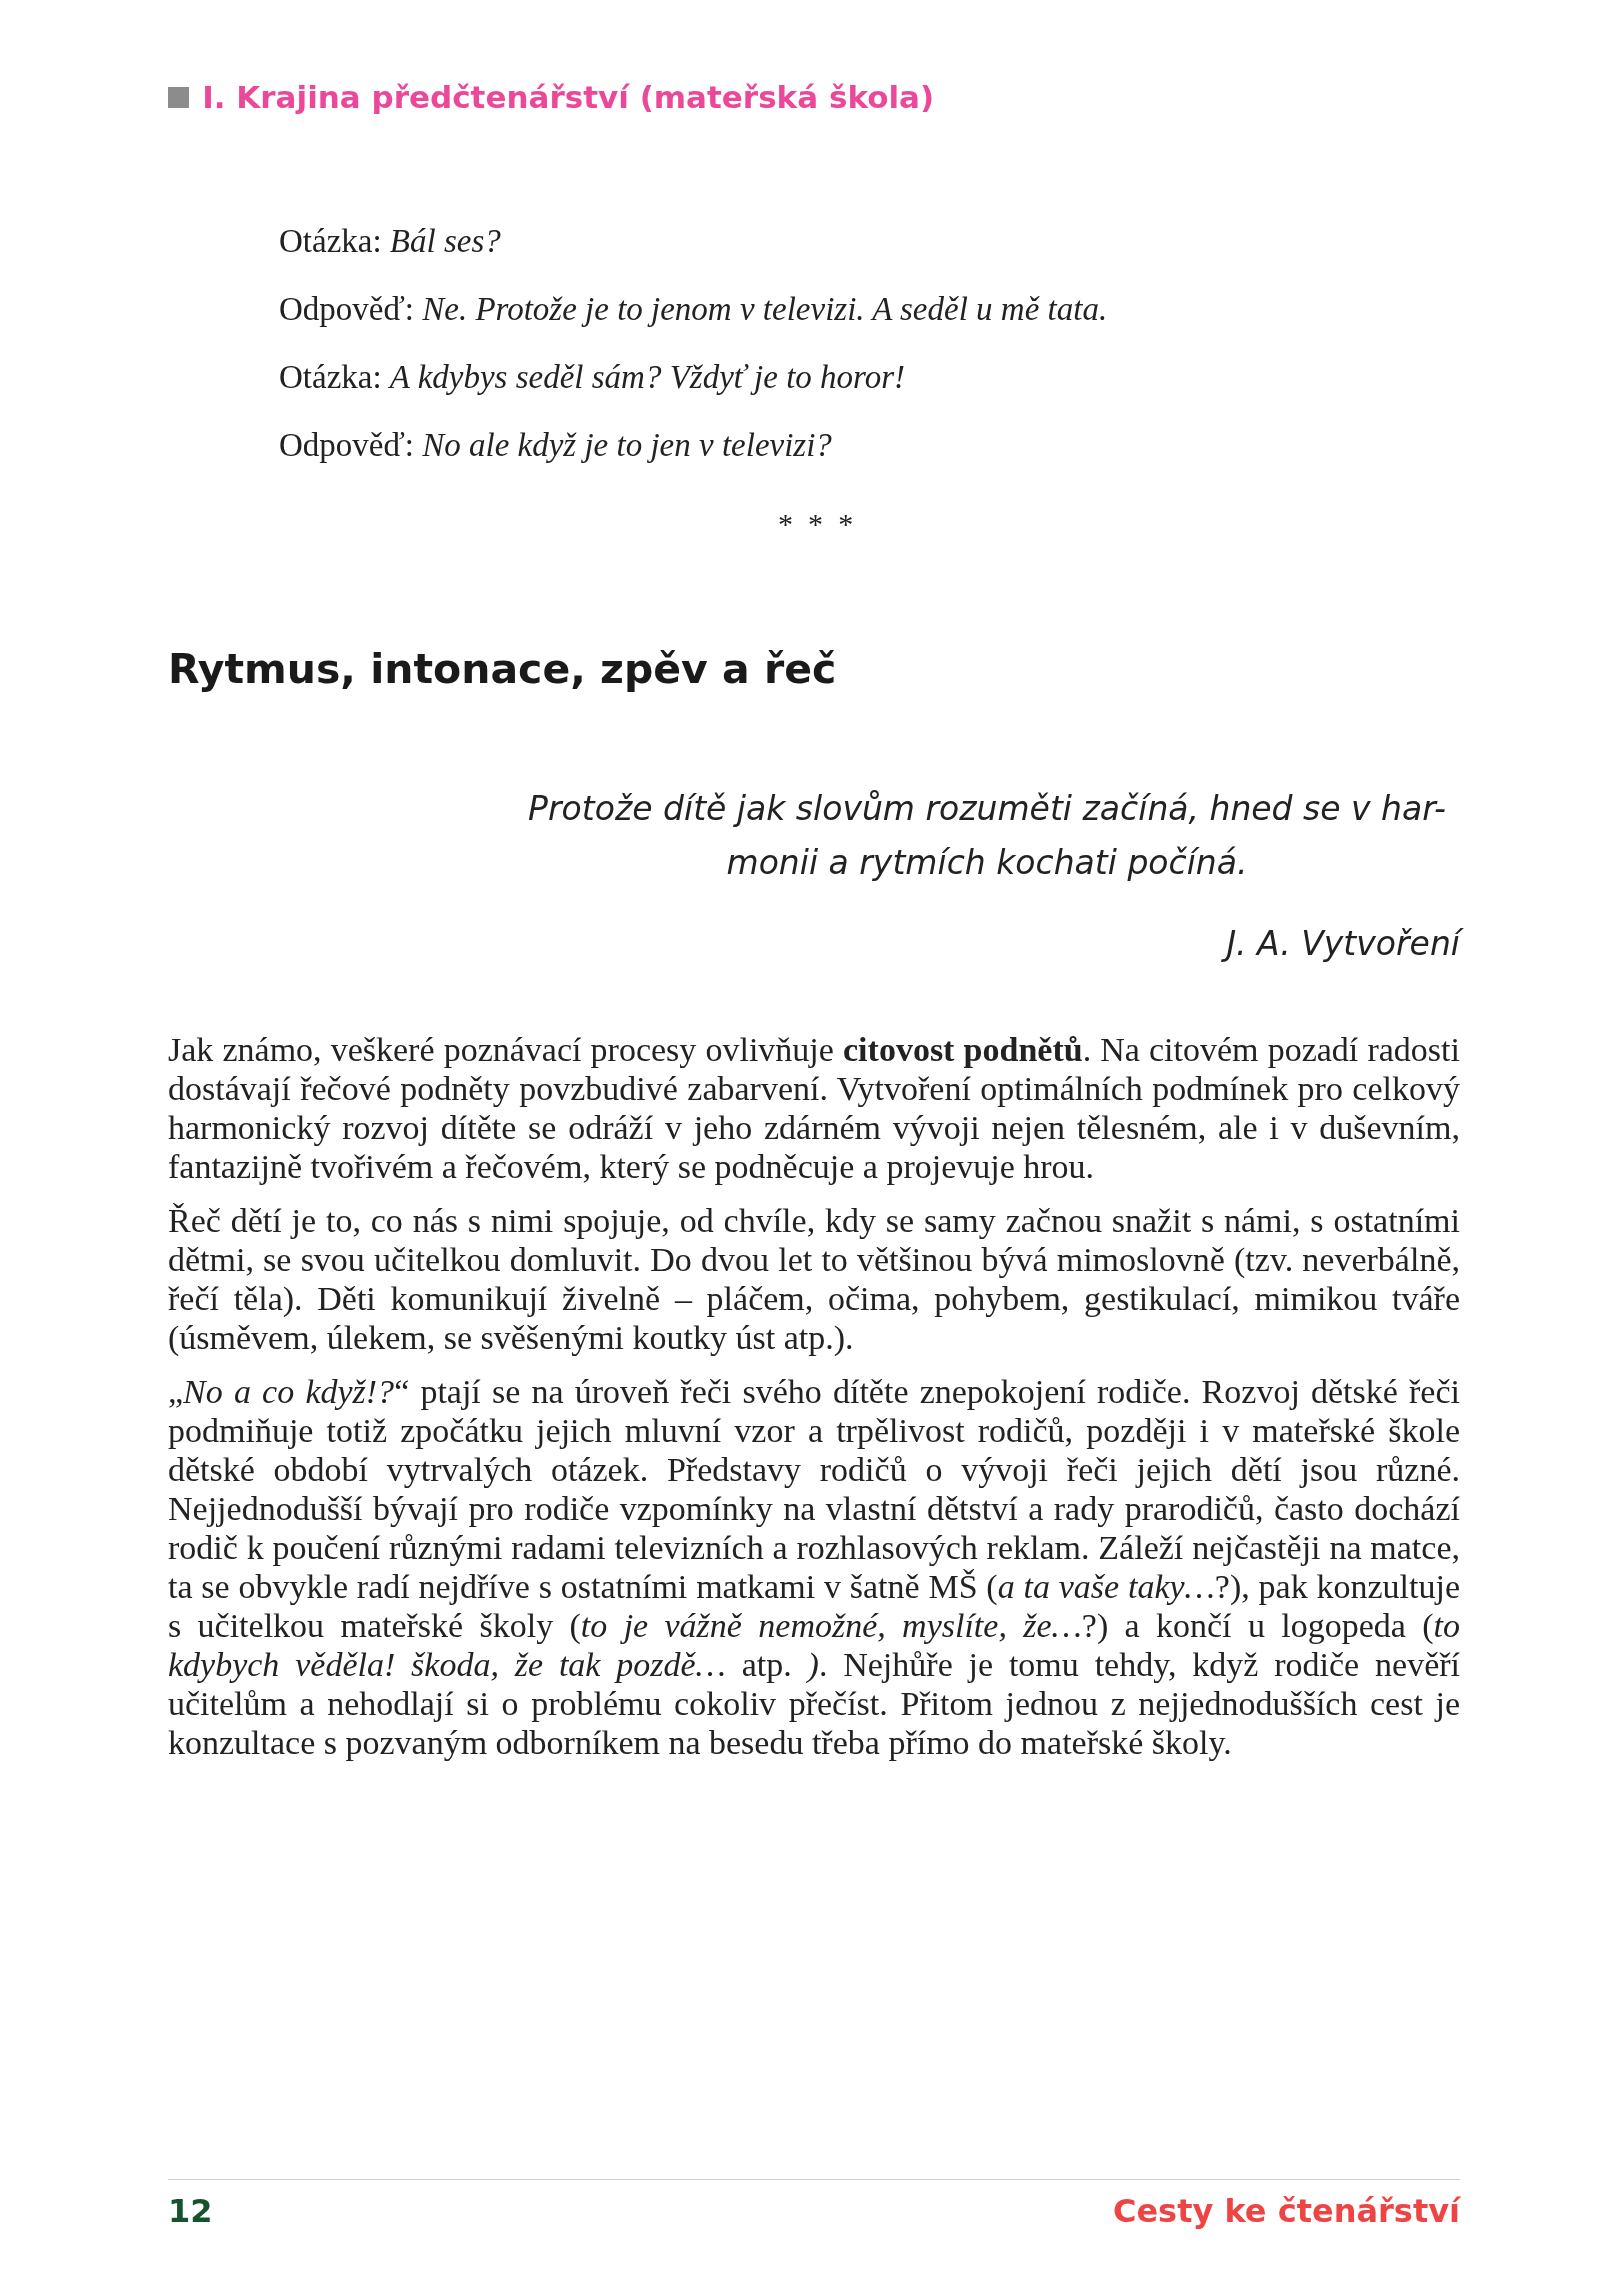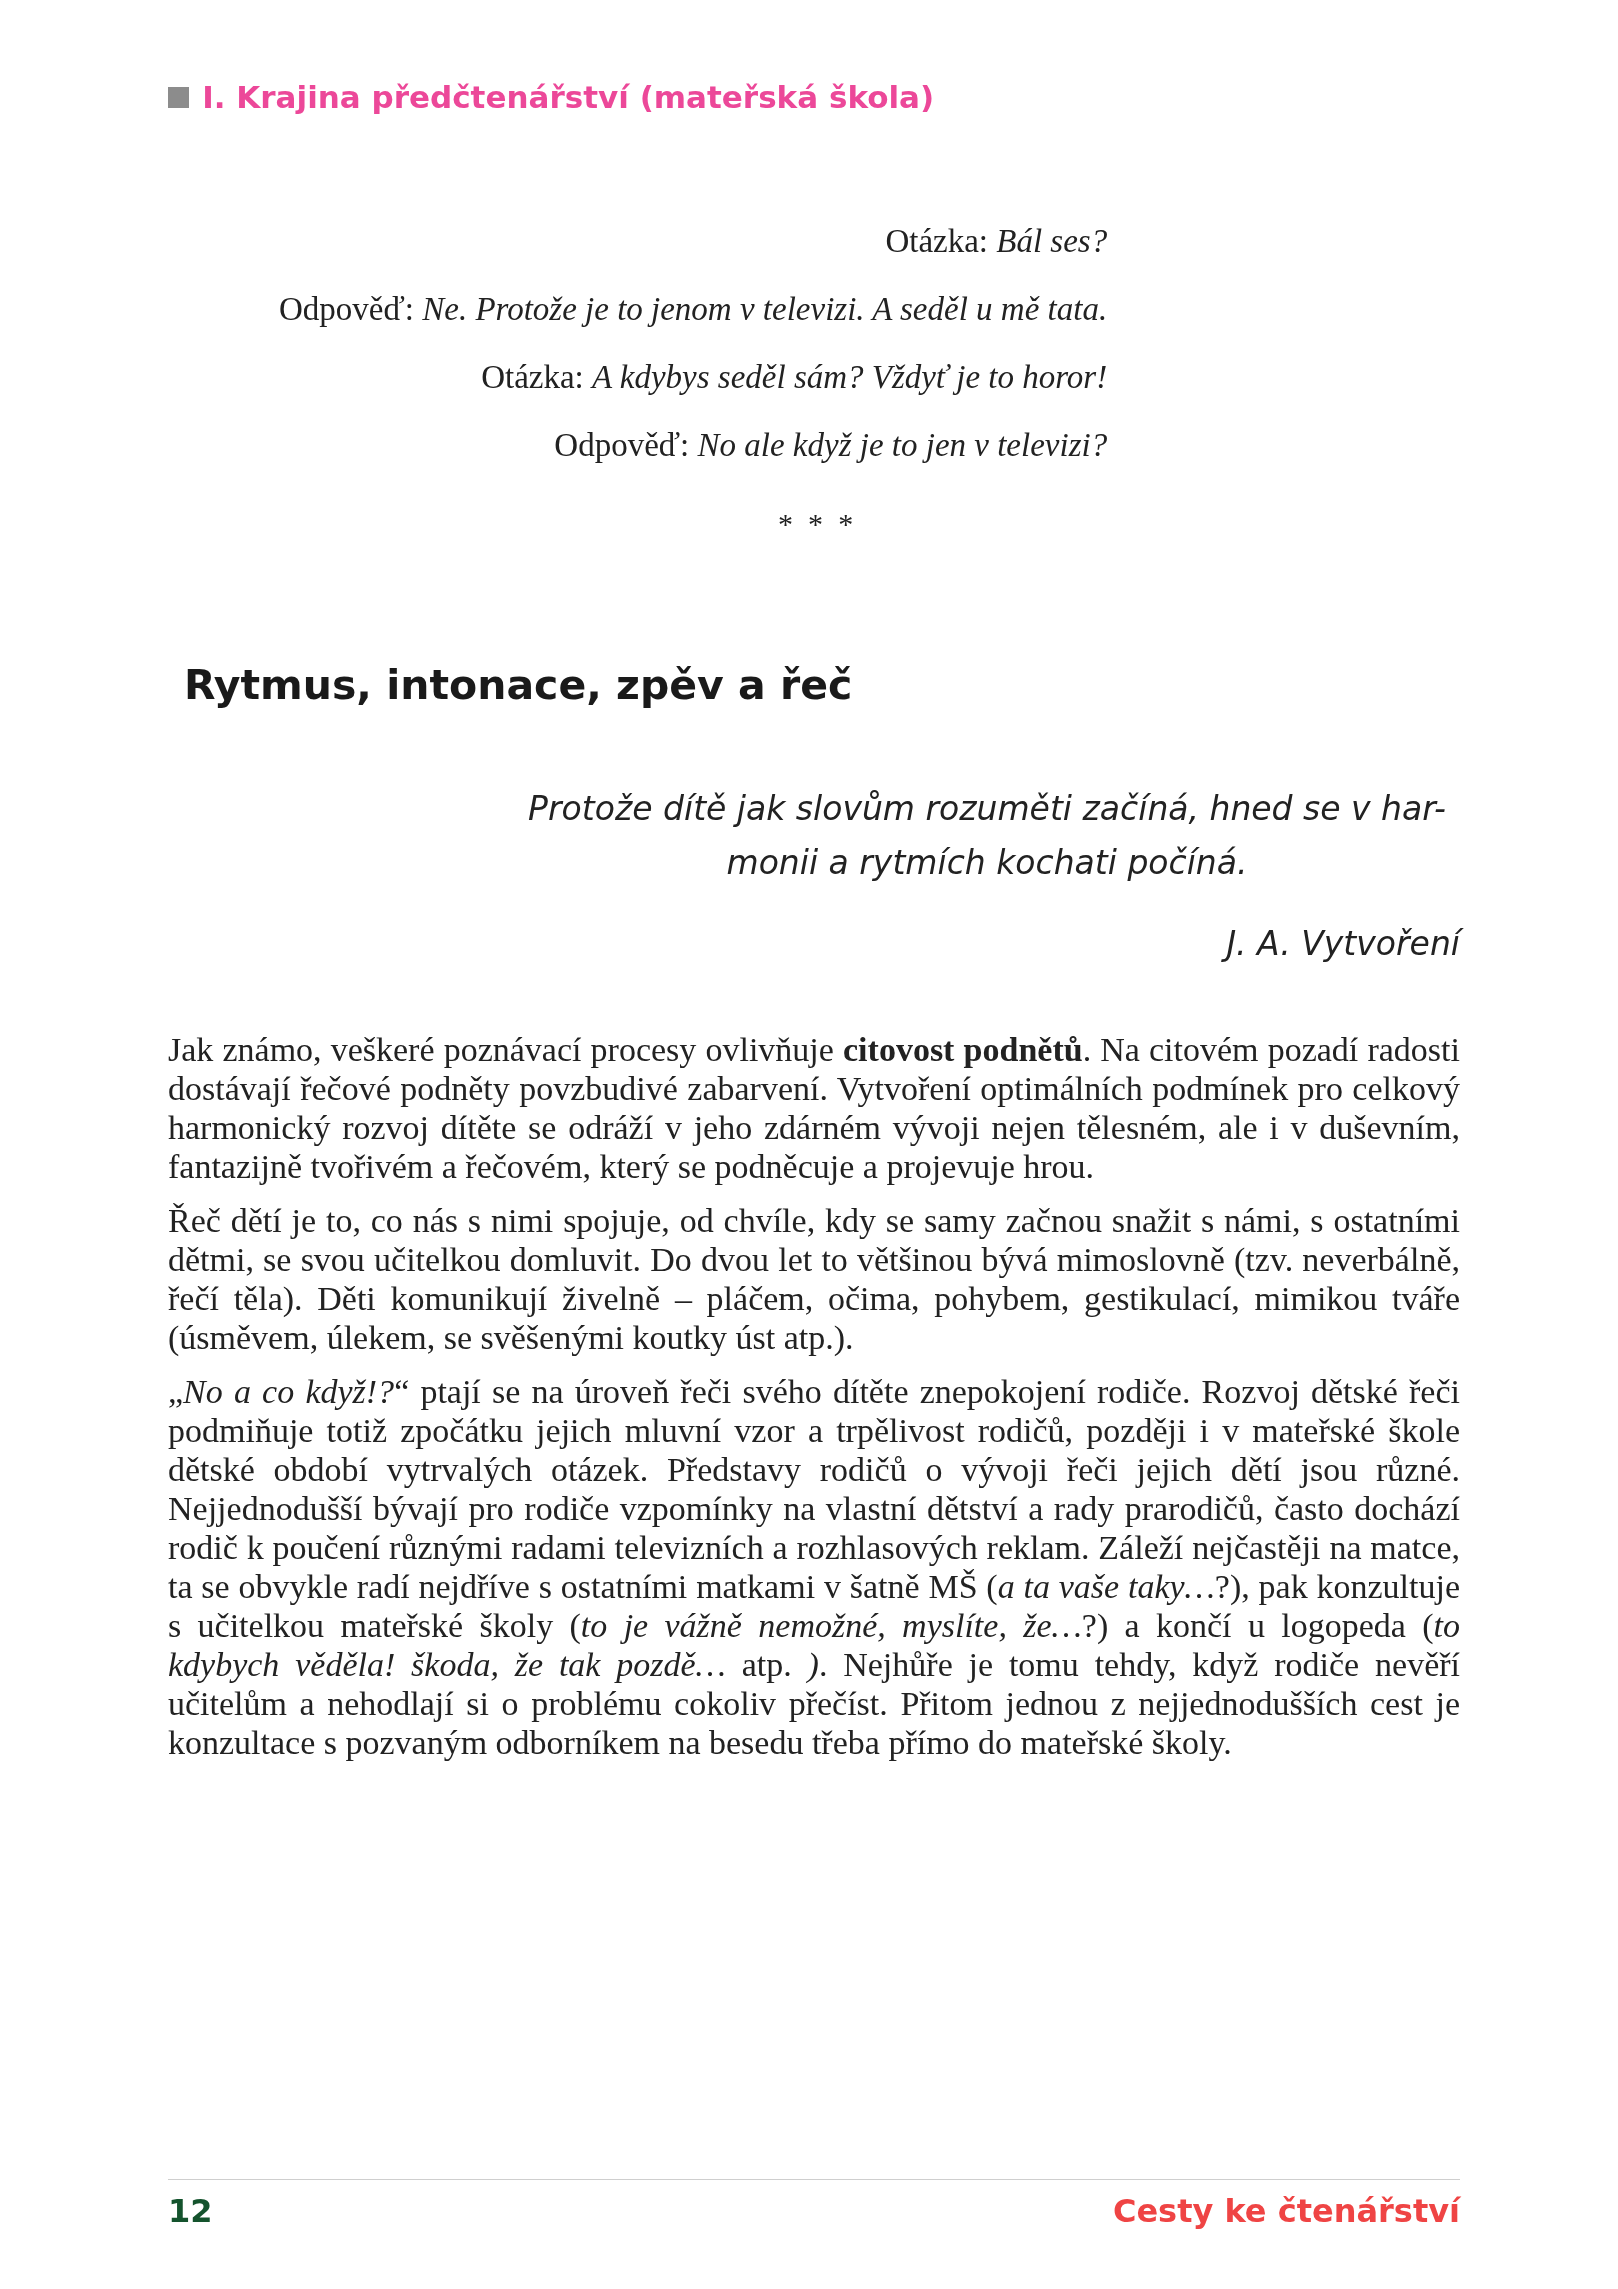--- a/index.html
+++ b/index.html
@@ -9,27 +9,27 @@
   .running-head {
     position: absolute; left: 168px; top: 79px;
     font-family: "DejaVu Sans", sans-serif; font-size: 31px; font-weight: bold;
     color: #ec4899; letter-spacing: 0px; display: flex; align-items: center;
   }
   .running-head .square {
     display: inline-block; width: 21px; height: 21px; background: #8c8c8c; margin-right: 13.2px;
   }
 
   .dialog { position: absolute; left: 279px; top: 220px; font-family: "Liberation Serif", serif; font-size: 33px; color: #222; }
-  .dialog .line { height: 68px; line-height: 42px; text-align: right; }
+  .dialog .line { height: 68px; line-height: 42px; }
   .dialog .q { font-style: italic; }
 
   .stars { position: absolute; left: 778px; top: 507px; font-family: "Liberation Serif", serif; font-size: 30px; color: #222; letter-spacing: 3.8px; }
 
   h2.section-title {
-    position: absolute; left: 168px; top: 645px; margin: 16px;
+    position: absolute; left: 168px; top: 645px; margin: 0;
     font-family: "DejaVu Sans", sans-serif; font-size: 41px; font-weight: bold; color: #1a1a1a;
   }
 
   .epigraph {
     position: absolute; right: 158px; top: 782px; width: 946px; text-align: center;
     font-family: "DejaVu Sans", sans-serif; font-style: italic; font-size: 33px; line-height: 54px; color: #222;
   }
   .epigraph-author {
     position: absolute; right: 158px; top: 924px;
     font-family: "DejaVu Sans", sans-serif; font-style: italic; font-size: 33px; color: #222;

